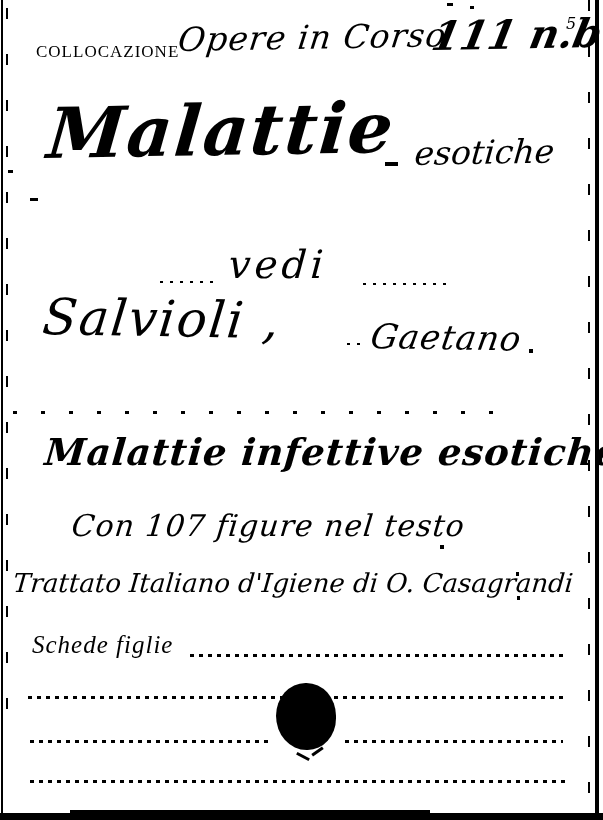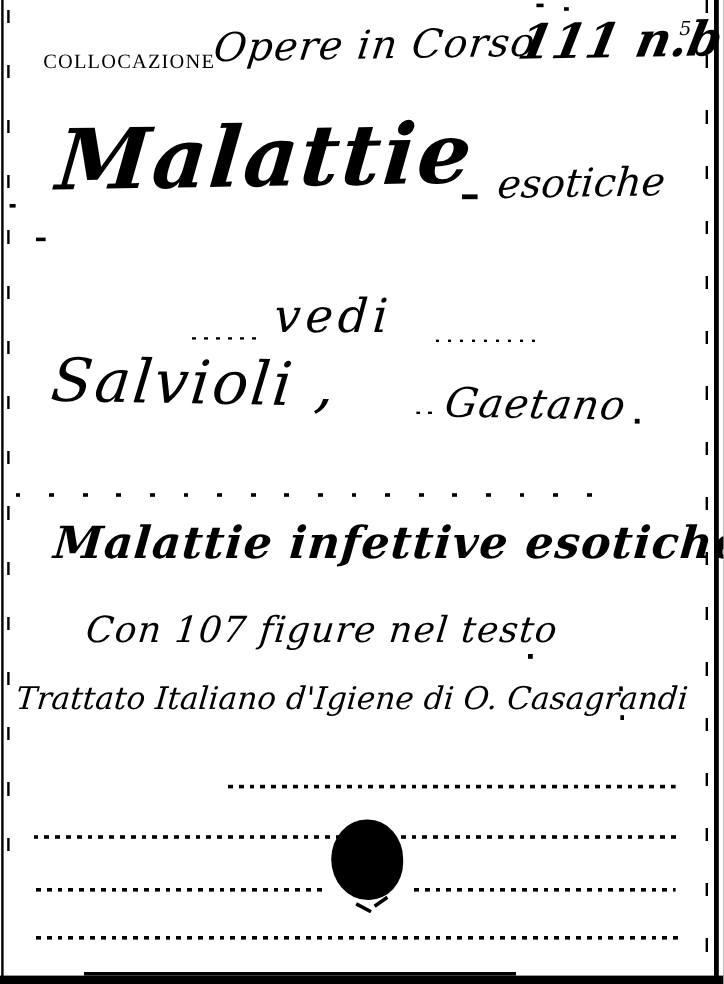--- a/index.html
+++ b/index.html
@@ -82,20 +82,21 @@
 
   <div class="dotline-sparse" style="left:13px;top:411px;width:500px;"></div>
 
   <div class="abs hw" style="left:43px;top:430px;font-size:37px;font-weight:bold;transform:skewX(-5deg);letter-spacing:1px;">Malattie infettive esotiche</div>
   <div class="abs hw" style="left:70px;top:508px;font-size:30px;transform:skewX(-6deg);letter-spacing:1px;">Con 107 figure nel testo</div>
   <div class="speck" style="left:440px;top:545px;width:4px;height:4px;"></div>
   <div class="abs hw" style="left:12px;top:568px;font-size:26px;transform:skewX(-5deg);">Trattato Italiano d'Igiene di O. Casagrandi</div>
   <div class="speck" style="left:516px;top:572px;width:3px;height:4px;"></div>
   <div class="speck" style="left:517px;top:596px;width:3px;height:4px;"></div>
 
+  <div class="abs printed-italic" style="left:32px;top:631px;font-size:25px;letter-spacing:1px;">Schede figlie</div>
   <div class="dotline" style="left:190px;top:654px;width:373px;"></div>
   <div class="dotline" style="left:28px;top:696px;width:539px;"></div>
 
   <div class="dotline" style="left:30px;top:740px;width:240px;"></div>
   <div class="dotline" style="left:345px;top:740px;width:218px;"></div>
 
   <div style="position:absolute;left:276px;top:683px;width:60px;height:67px;background:#000;border-radius:50% 50% 48% 52%;"></div>
   <div class="speck" style="left:296px;top:755px;width:14px;height:3px;transform:rotate(28deg);"></div>
   <div class="speck" style="left:311px;top:750px;width:13px;height:3px;transform:rotate(-35deg);"></div>
 

